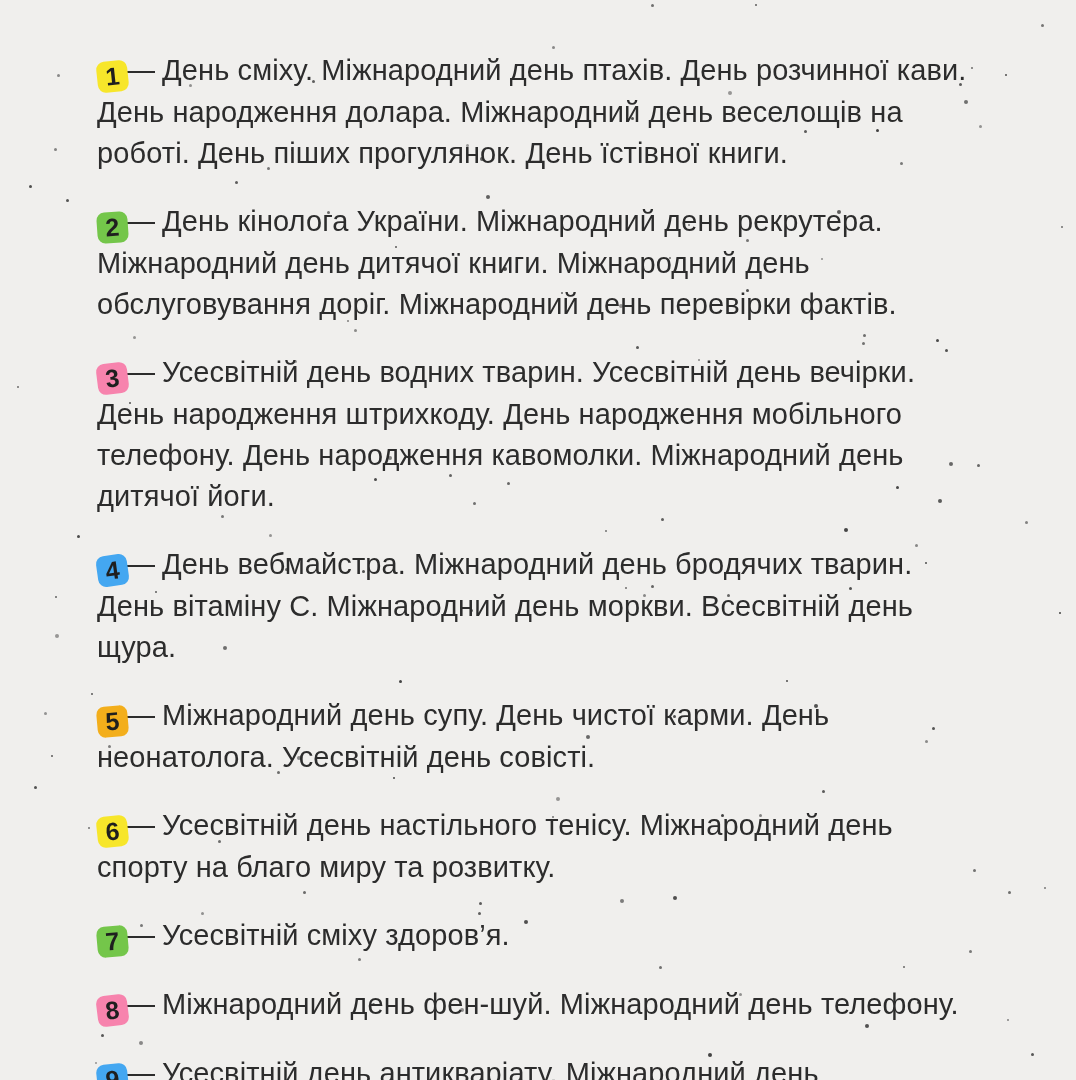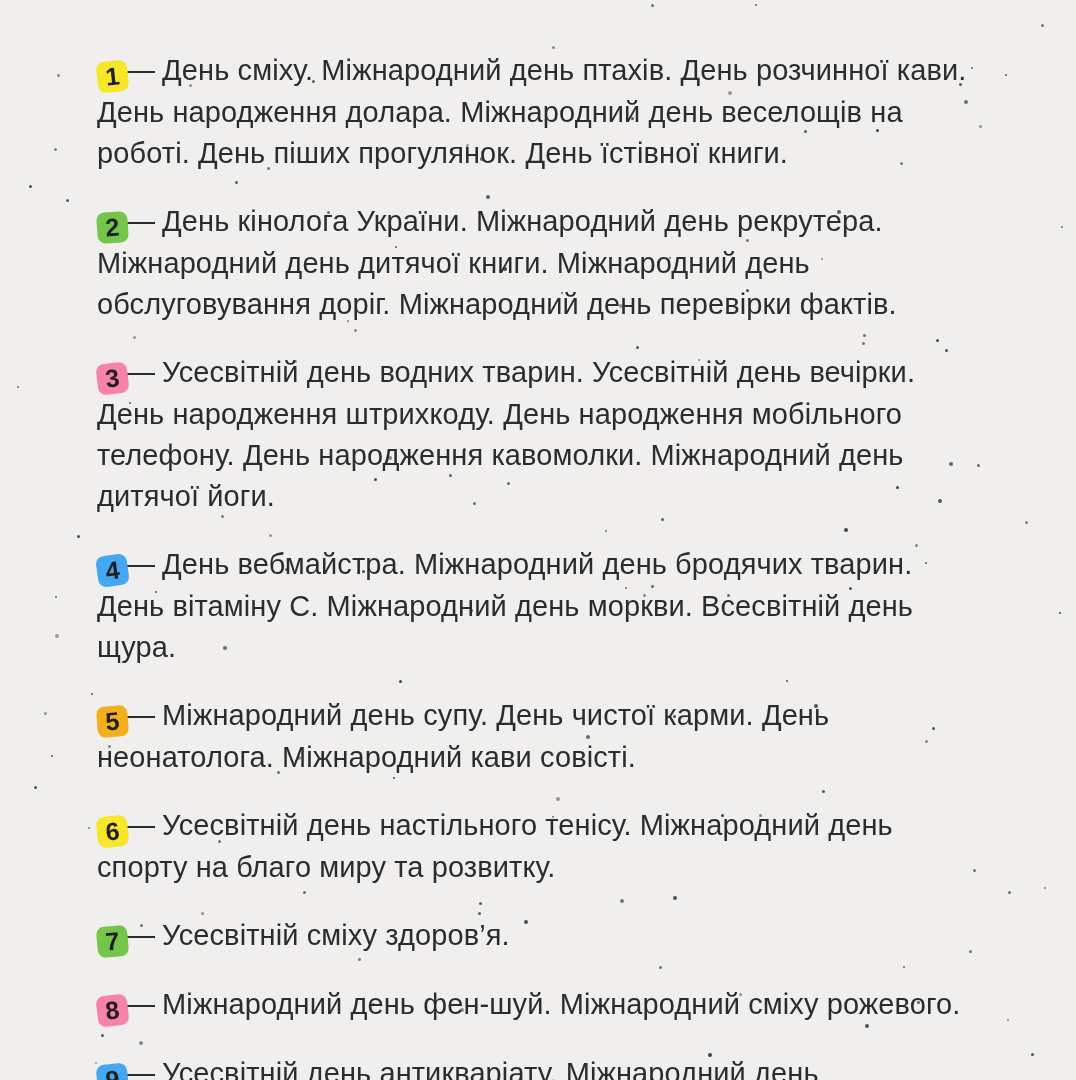--- a/index.html
+++ b/index.html
@@ -216,27 +216,27 @@
   <p class="item">
     <span class="badge" style="background: rgb(116, 198, 74);">2</span><span class="dash">—</span><span>День кінолога України. Міжнародний день рекрутера. Міжнародний день дитячої книги. Міжнародний день обслуговування доріг. Міжнародний день перевірки фактів.</span>
   </p>
   <p class="item">
     <span class="badge" style="background: rgb(247, 131, 173);">3</span><span class="dash">—</span><span>Усесвітній день водних тварин. Усесвітній день вечірки. День народження штрихкоду. День народження мобільного телефону. День народження кавомолки. Міжнародний день дитячої йоги.</span>
   </p>
   <p class="item">
     <span class="badge" style="background: rgb(68, 167, 241);">4</span><span class="dash">—</span><span>День вебмайстра. Міжнародний день бродячих тварин. День вітаміну С. Міжнародний день моркви. Всесвітній день щура.</span>
   </p>
   <p class="item">
-    <span class="badge" style="background: rgb(243, 174, 27);">5</span><span class="dash">—</span><span>Міжнародний день супу. День чистої карми. День неонатолога. Міжнародний кави совісті.</span>
+    <span class="badge" style="background: rgb(243, 174, 27);">5</span><span class="dash">—</span><span>Міжнародний день супу. День чистої карми. День неонатолога. Усесвітній день совісті.</span>
   </p>
   <p class="item">
     <span class="badge" style="background: rgb(247, 230, 42);">6</span><span class="dash">—</span><span>Усесвітній день настільного тенісу. Міжнародний день спорту на благо миру та розвитку.</span>
   </p>
   <p class="item">
     <span class="badge" style="background: rgb(116, 198, 74);">7</span><span class="dash">—</span><span>Усесвітній сміху здоров’я.</span>
   </p>
   <p class="item">
-    <span class="badge" style="background: rgb(247, 131, 173);">8</span><span class="dash">—</span><span>Міжнародний день фен-шуй. Міжнародний сміху рожевого.</span>
+    <span class="badge" style="background: rgb(247, 131, 173);">8</span><span class="dash">—</span><span>Міжнародний день фен-шуй. Міжнародний день телефону.</span>
   </p>
   <p class="item">
     <span class="badge" style="background: rgb(68, 167, 241);">9</span><span class="dash">—</span><span>Усесвітній день антикваріату. Міжнародний день спеціальних бібліотек.</span>
   </p>
 </div>
 
 </body></html>

